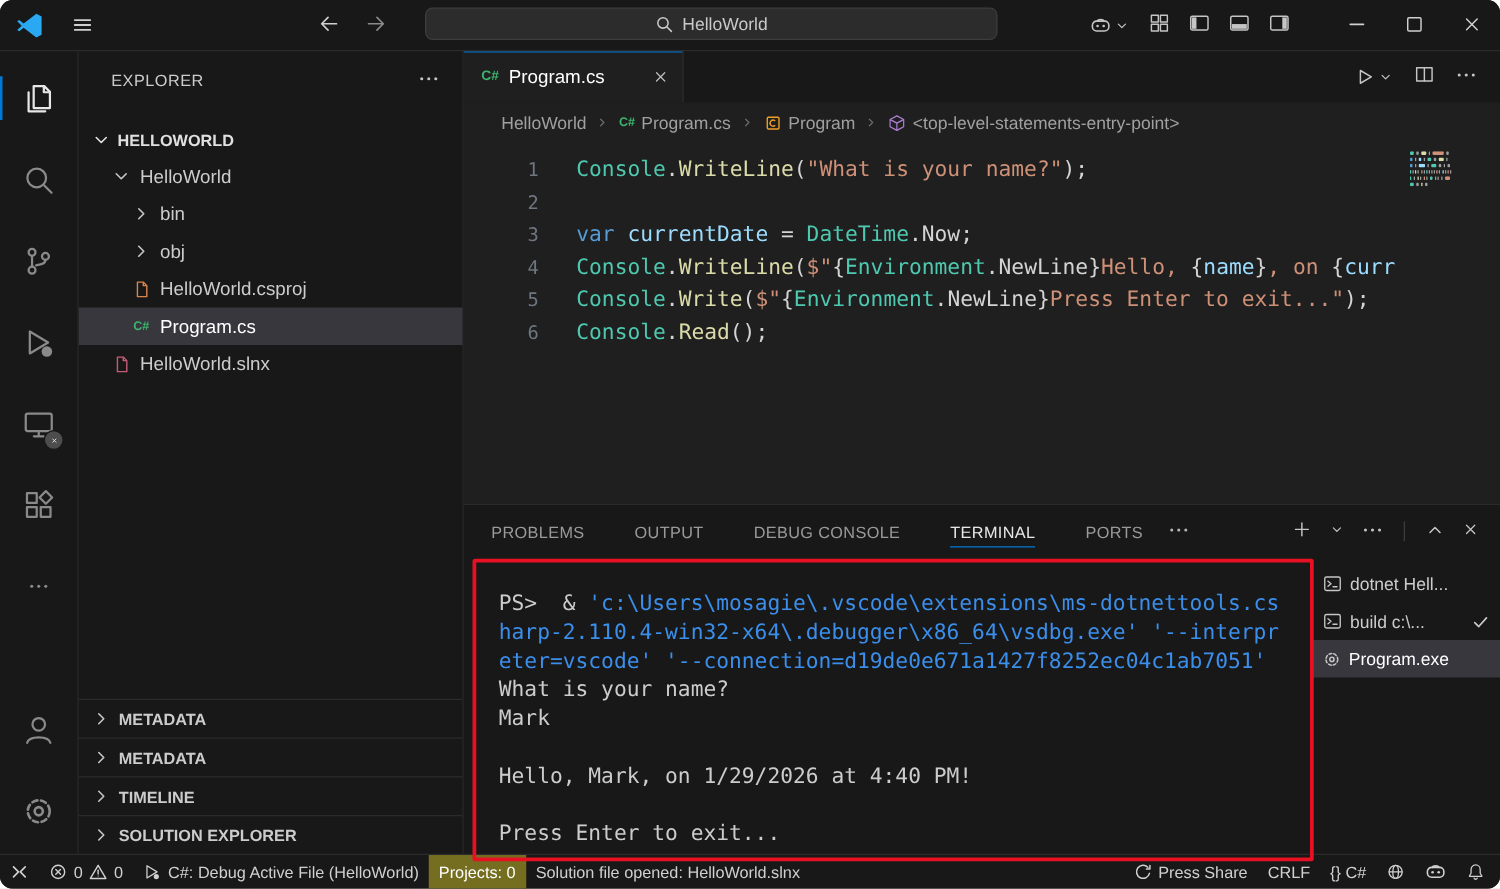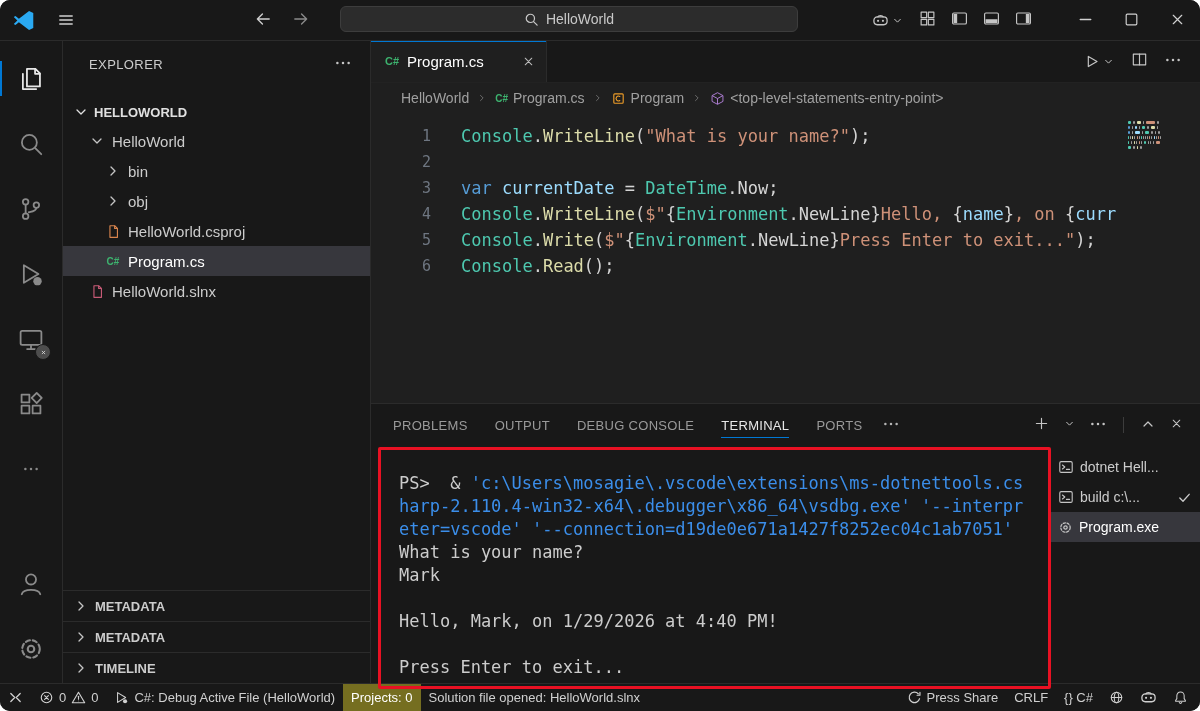--- a/index.html
+++ b/index.html
@@ -60,21 +60,21 @@
 .ct{margin-left:30px;}
 .tk-t{color:#4ec9b0}.tk-m{color:#dcdcaa}.tk-k{color:#569cd6}.tk-v{color:#9cdcfe}.tk-s{color:#ce9178}.tk-p{color:#d4d4d4}
 #minimap{position:absolute;top:8px;right:38px;width:34px;}
 .mm-l{display:flex;gap:2px;height:2.5px;margin-bottom:2.5px;overflow:hidden;}
 .mm-l span{display:block;height:100%;border-radius:1px;}
 .mmc-t{background:#4ec9b0}.mmc-m{background:#dcdcaa}.mmc-k{background:#569cd6}.mmc-v{background:#9cdcfe}.mmc-s{background:#ce9178}.mmc-p{background:#9d9d9d}
 
 
 .panel{height:279px;flex:none;border-top:1px solid #2b2b2b;background:#181818;display:flex;flex-direction:column;}
 .panel-head{height:42px;flex:none;display:flex;align-items:center;padding:0 16px 0 22px;}
-.ptabs{display:flex;gap:27px;height:100%;justify-content:space-between;}
+.ptabs{display:flex;gap:40px;height:100%;justify-content:space-between;}
 .ptab{display:flex;align-items:center;font-size:13px;letter-spacing:.3px;color:#9a9a9a;position:relative;height:100%;}
 .ptab.active{color:#e7e7e7;}
 .ptab.active::after{content:'';position:absolute;left:0;right:0;bottom:8px;height:1.5px;background:var(--accent);}
 .ptabs-more{margin-left:20px;color:#b5b5b5;}
 .panel-actions{margin-left:auto;display:flex;align-items:center;gap:13px;color:#c5c5c5;}
 .pa-sep{width:1px;height:16px;background:#3c3c3c;margin:0 3px;}
 .panel-body{flex:1;display:flex;min-height:0;}
 #terminal{flex:1;padding:26px 0 0 28px;font-family:"DejaVu Sans Mono",monospace;font-size:17px;line-height:23px;white-space:pre;overflow:hidden;}
 .tl{height:23px;}
 .tm-w{color:#cccccc}.tm-b{color:#3b8eea}
@@ -362,20 +362,28 @@
           </span>
           <span>METADATA</span>
         </div>
         <div class="sec-row">
           <span class="ic ">
             <svg width="16" height="16" viewBox="0 0 16 16" fill="none" stroke="currentColor" stroke-width="1.3" stroke-linecap="round" stroke-linejoin="round">
               <path d="M6 4l4 4-4 4"></path>
             </svg>
           </span>
           <span>TIMELINE</span>
+        </div>
+        <div class="sec-row">
+          <span class="ic ">
+            <svg width="16" height="16" viewBox="0 0 16 16" fill="none" stroke="currentColor" stroke-width="1.3" stroke-linecap="round" stroke-linejoin="round">
+              <path d="M6 4l4 4-4 4"></path>
+            </svg>
+          </span>
+          <span>SOLUTION EXPLORER</span>
         </div>
       </div>
   </aside>
 
   <main class="mainarea">
     <section class="editor">
       <div class="tabbar">
         <div class="tab active">
           <span class="ic">
               <span class="csbadge">C#</span>

